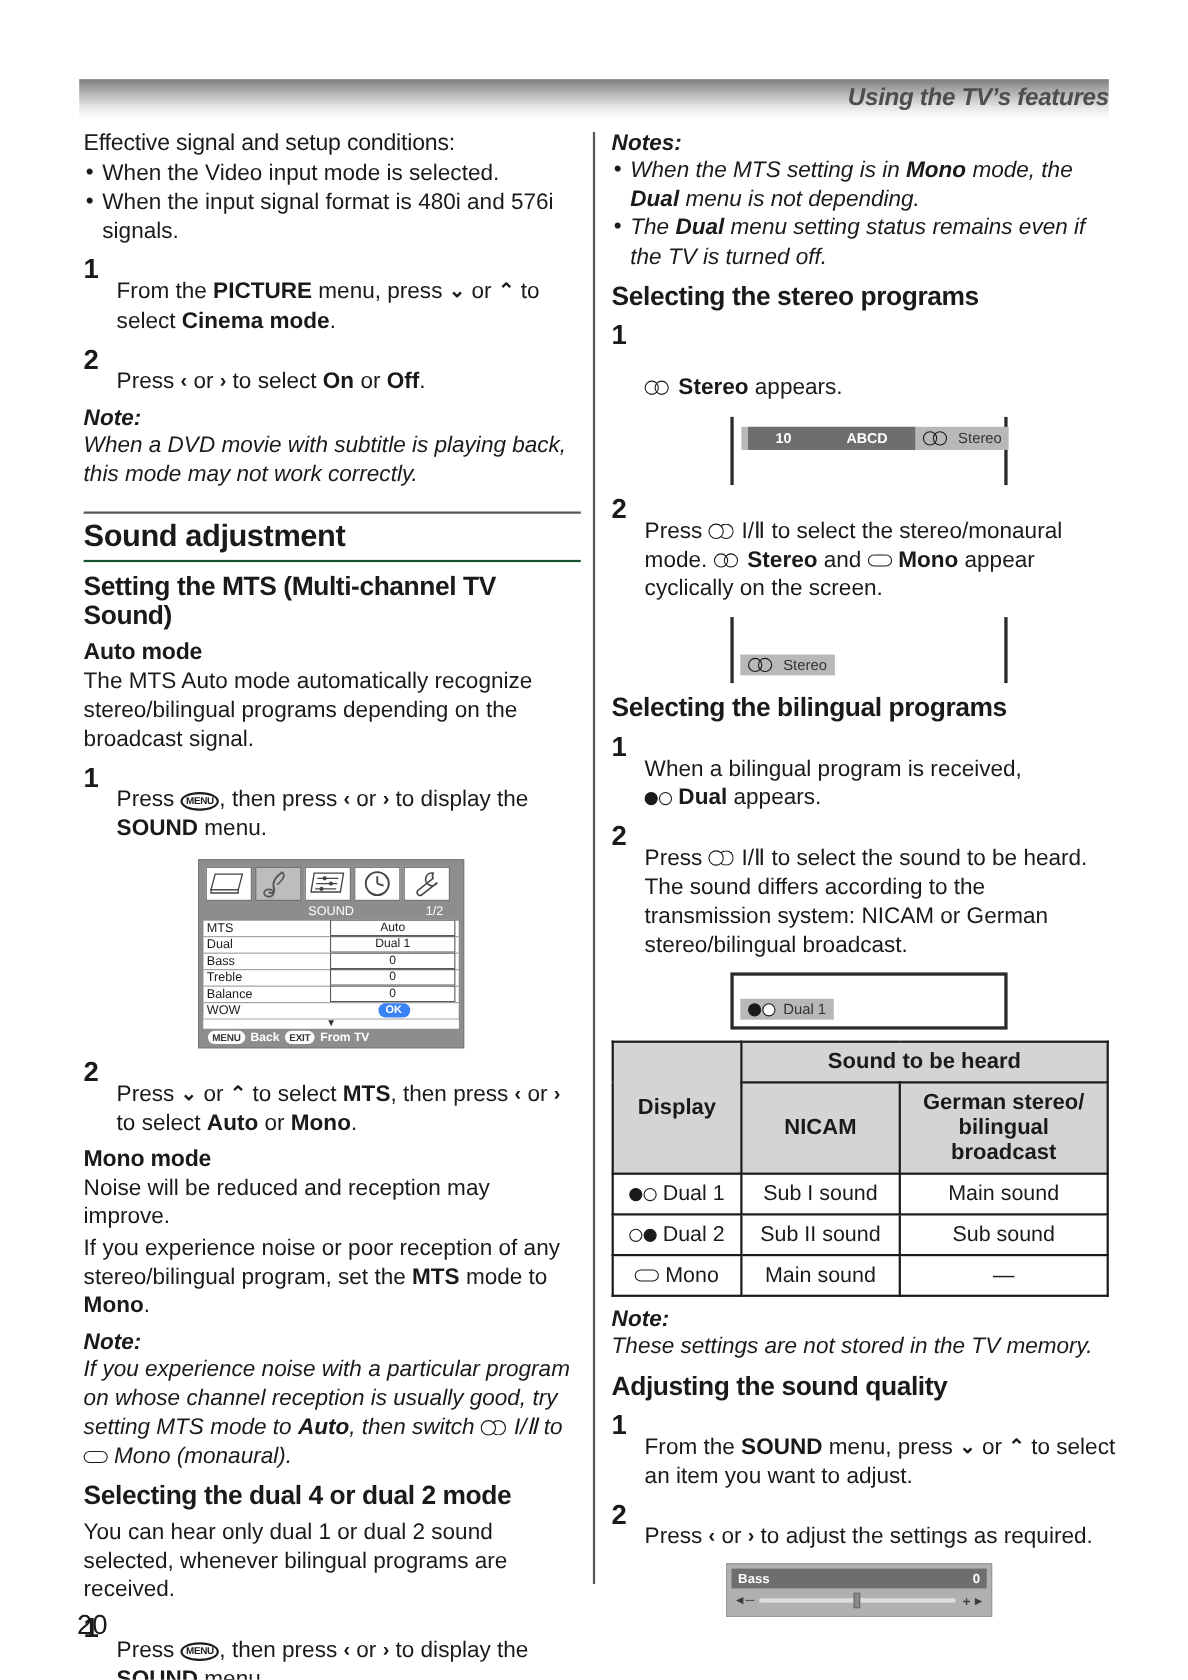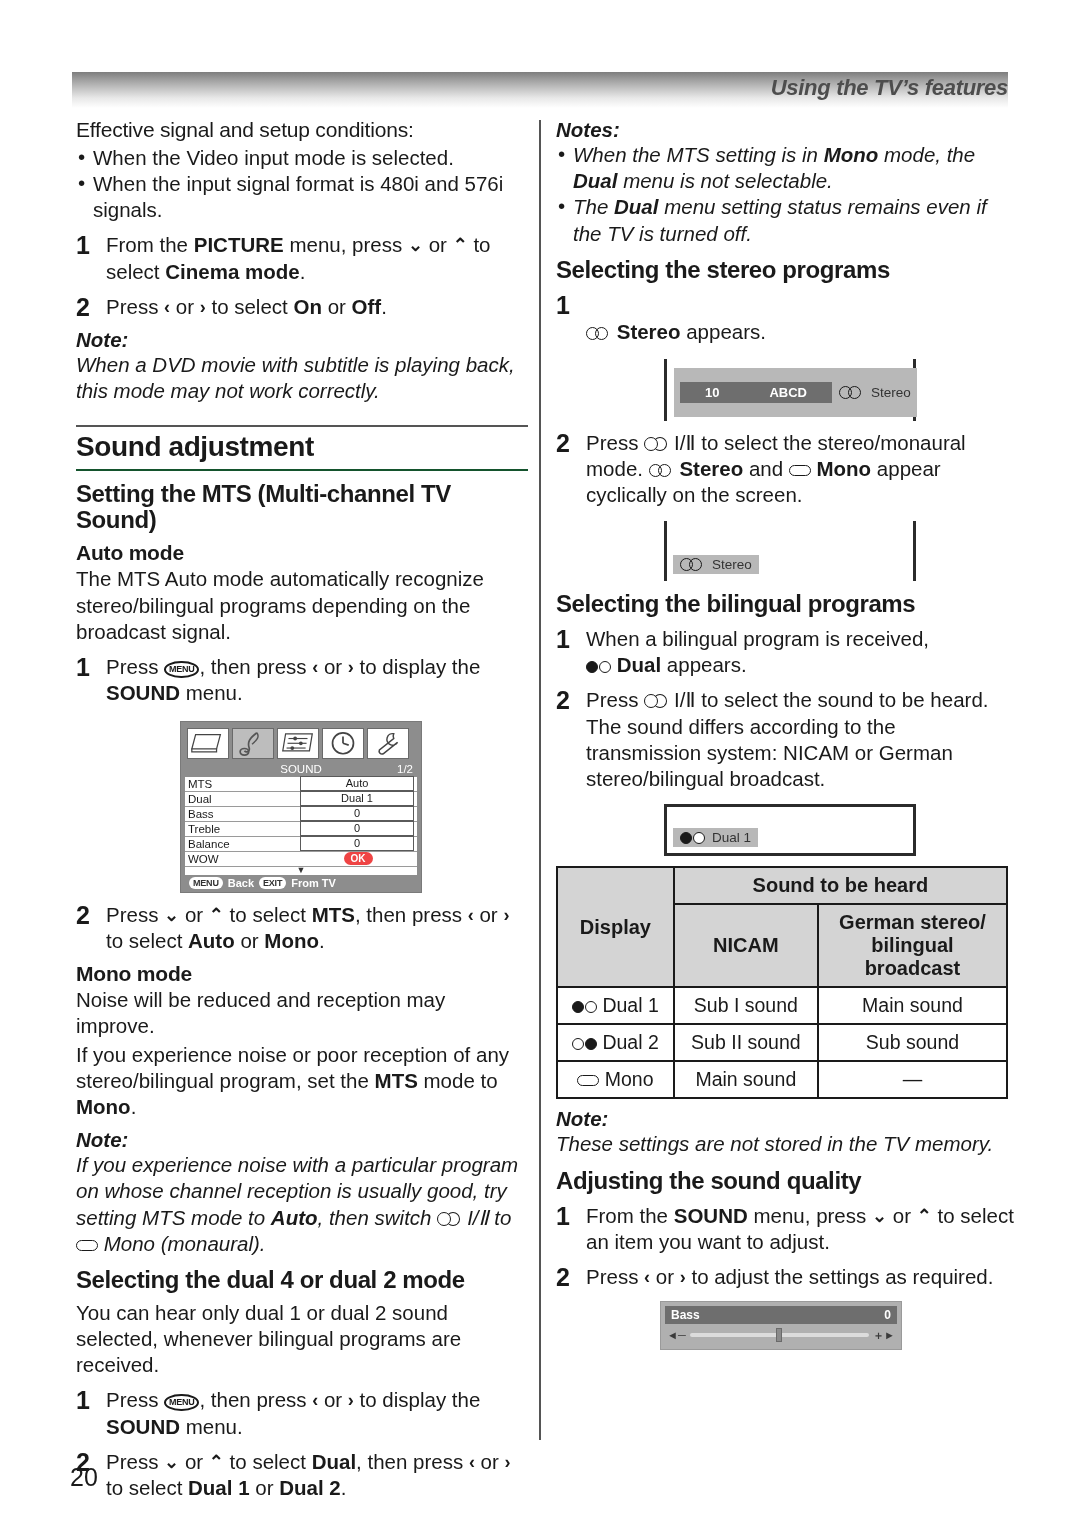--- a/index.html
+++ b/index.html
@@ -158,20 +158,21 @@
     font-size: 25px;
     font-weight: bold;
     width: 30px;
     flex: 0 0 30px;
     line-height: 1.05;
   }
   .step-txt {
     font-size: 20.5px;
     line-height: 1.28;
     flex: 1;
+    margin-top: 20px;
   }
 
   
   .ico-menu, .ico-exit {
     display: inline-block;
     border: 2px solid #1a1a1a;
     border-radius: 50%/50%;
     font-size: 9px;
     font-weight: bold;
     line-height: 1;
@@ -287,21 +288,21 @@
     display: flex;
     justify-content: center;
     align-items: center;
     position: relative;
     color: #ffffff;
     font-size: 11.5px;
     padding: 1px 0 2px 0;
   }
   .osd-title-row .pg {
     position: absolute;
-    right: 4px;
+    right: 14px;
   }
   .osd-rows { background: #ffffff; }
   .osd-row {
     display: flex;
     align-items: center;
     height: 15px;
     border-bottom: 1px solid #9a9a9a;
     font-size: 11.5px;
     color: #1a1a1a;
     padding: 0 3px;
@@ -317,21 +318,21 @@
     font-size: 11px;
     line-height: 12px;
     height: 13px;
   }
   .osd-ok {
     width: 112px;
     display: flex;
     justify-content: center;
   }
   .osd-ok span {
-    background: #ef4444;
+    background: #3b82f6;
     color: #ffffff;
     border-radius: 8px;
     font-size: 10px;
     font-weight: bold;
     padding: 1px 7px;
     line-height: 11px;
   }
   .osd-caret {
     background: #ffffff;
     text-align: center;
@@ -612,33 +613,33 @@
     <div class="step-num">2</div>
     <div class="step-txt"><span>Press </span><span class="arr">⌄</span><span> or </span><span class="arr">⌃</span><span> to select </span><b>Dual</b><span>, then press </span><span class="arr">‹</span><span> or </span><span class="arr">›</span><span> to select </span><b>Dual 1</b><span> or </span><b>Dual 2</b><span>.</span></div>
   </div>
 
 </div>
 
 <div class="col col-right">
 
   <div class="note-label" style="margin-top:0">Notes:</div>
   <ul class="note-bullets">
-    <li><span>When the MTS setting is in </span><b>Mono</b><span> mode, the </span><b>Dual</b><span> menu is not selectable.</span></li>
+    <li><span>When the MTS setting is in </span><b>Mono</b><span> mode, the </span><b>Dual</b><span> menu is not depending.</span></li>
     <li><span>The </span><b>Dual</b><span> menu setting status remains even if the TV is turned off.</span></li>
   </ul>
 
   <div class="h-head2">Selecting the stereo programs</div>
 
   <div class="step">
     <div class="step-num">1</div>
     <div class="step-txt"><br><span class="sym-stereo"><i></i><i></i></span> <b>Stereo</b><span> appears.</span></div>
   </div>
 
   <div class="tv-box" style="width:252px;height:62px;margin:14px 0 0 108px;padding-top:9px;">
-    <div class="osd-chip" style="margin-left:7px;padding:14px 6px;">
+    <div class="osd-chip" style="margin-left:7px;padding:0 6px;">
       <span class="chan-pill">
         <span>10</span>
         <span>ABCD</span>
       </span>
       <span class="sym-stereo">
           <i></i>
           <i></i>
         </span>
       <span>Stereo</span>
     </div>

